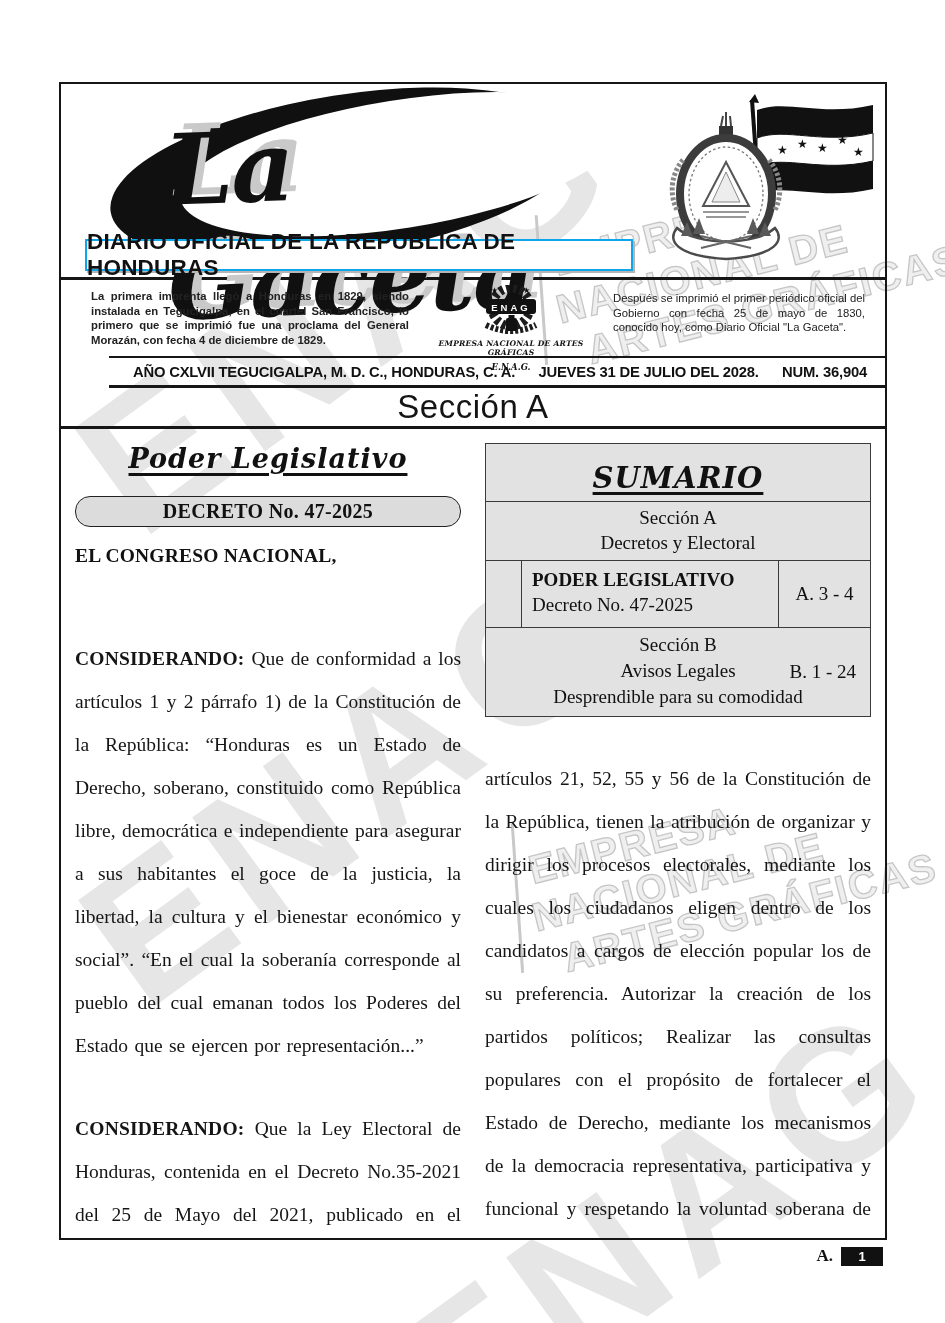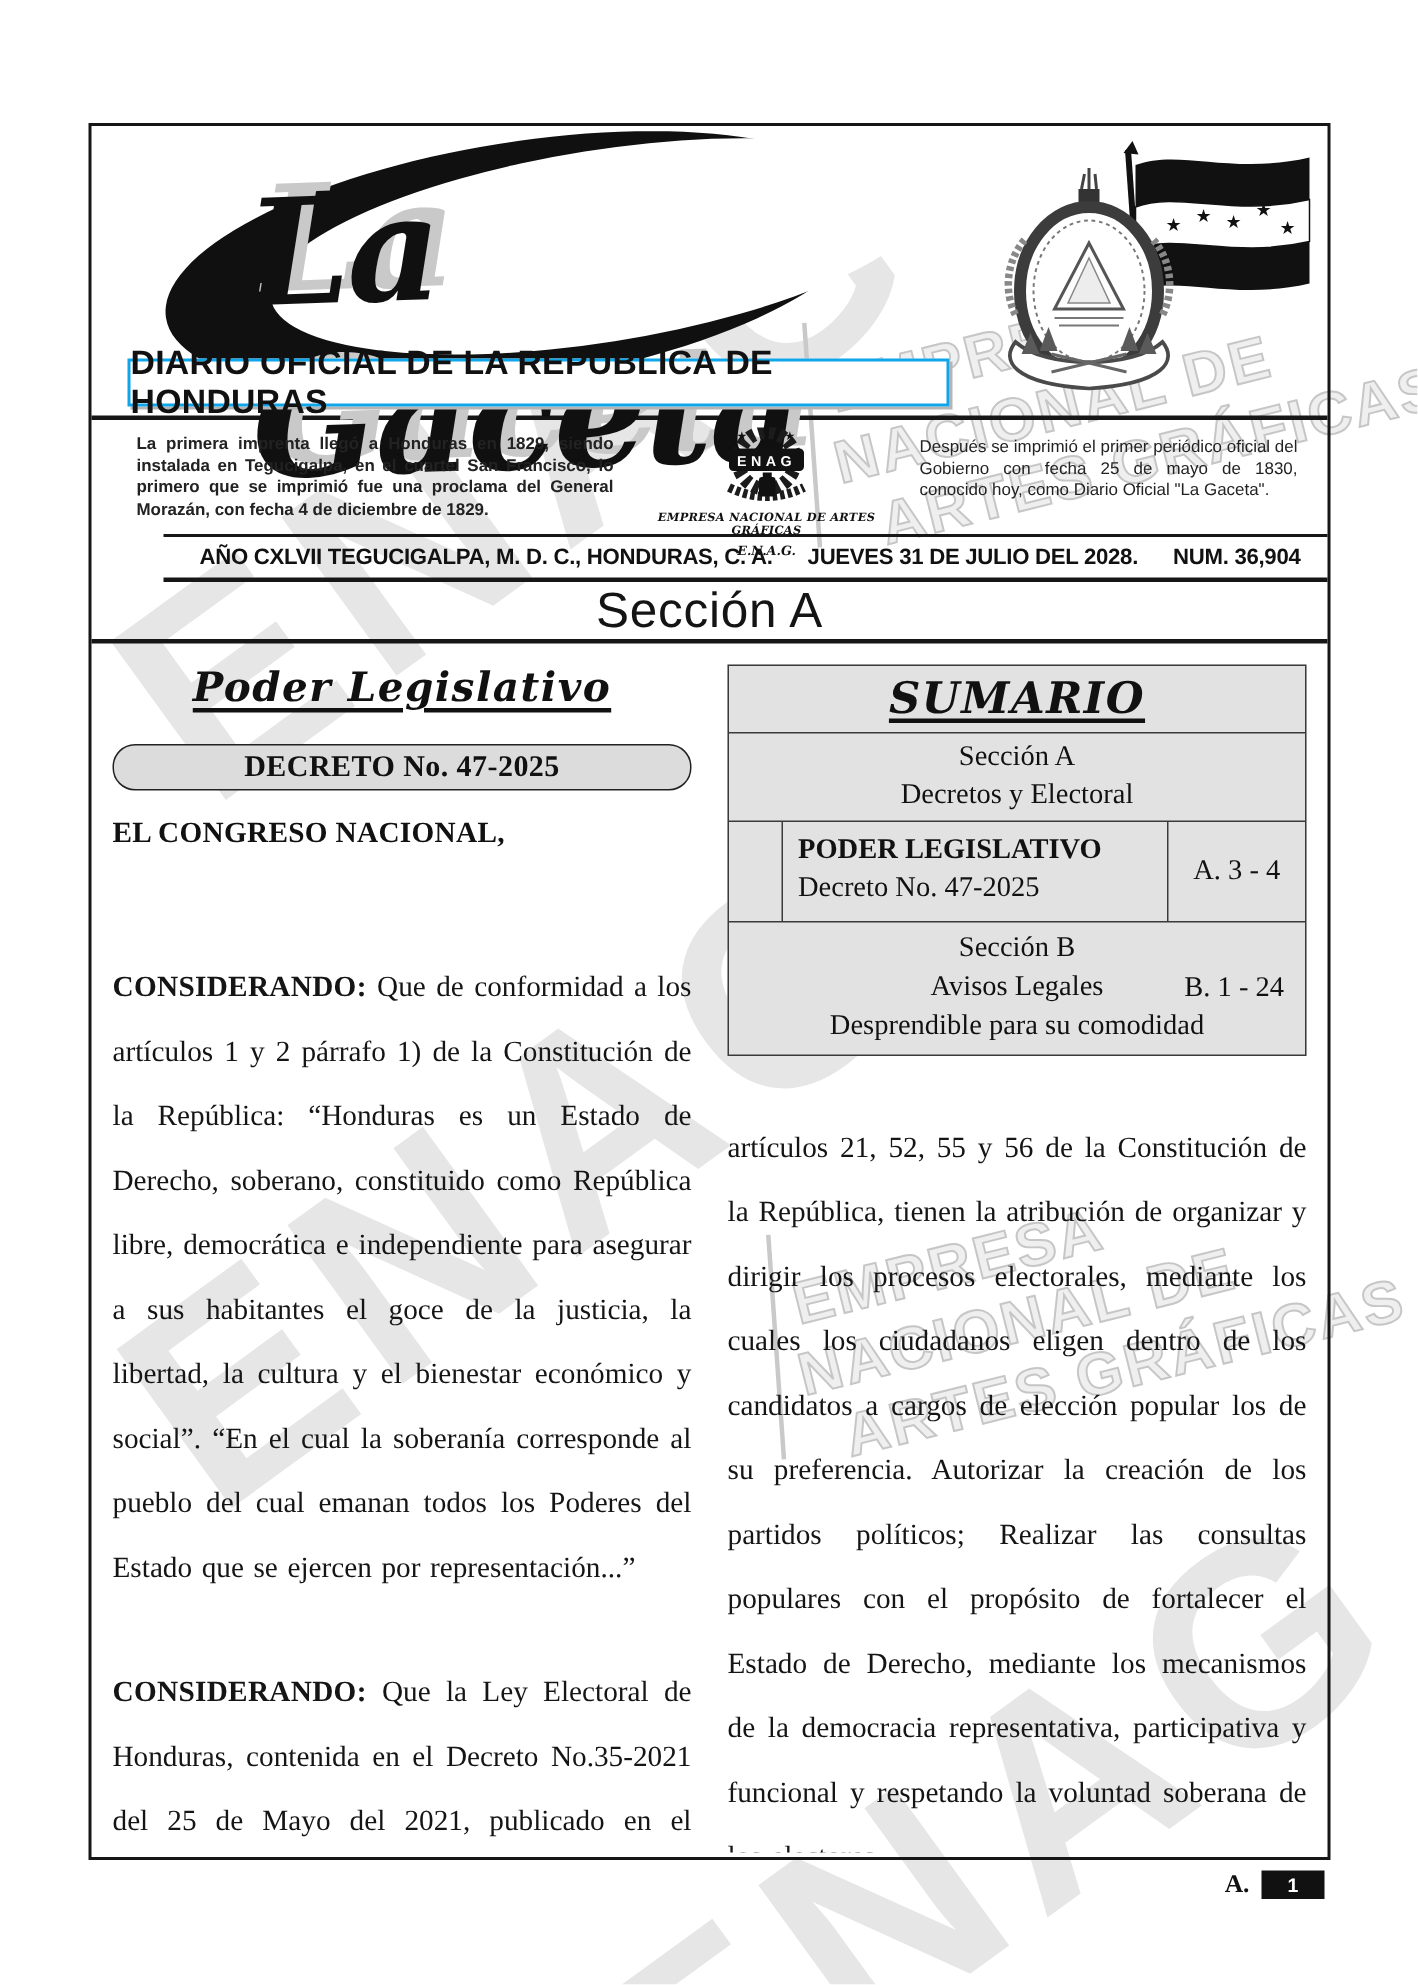--- a/index.html
+++ b/index.html
@@ -92,21 +92,21 @@
   }
   .congress-line { margin-top:18px; font-weight:bold; font-size:19.5px; letter-spacing:.2px; }
 
   .para { font-size:19.5px; line-height:43px; text-align:justify; word-spacing:1.5px; color:#151515; }
   .para b { letter-spacing:.2px; }
 
   
   .sumario { border:1.6px solid #3a3a3a; background:#e2e2e2; font-size:19px; }
   .sumario-title {
     text-align:center; font-family:"DejaVu Serif", serif; font-style:italic; font-weight:bold;
-    font-size:29px; letter-spacing:1px; padding:4px 0 6px 0; border-bottom:1.6px solid #3a3a3a;
+    font-size:29px; letter-spacing:1px; padding:17px 0 6px 0; border-bottom:1.6px solid #3a3a3a;
     text-decoration:underline; text-decoration-thickness:2.5px; text-underline-offset:4px;
   }
   .sumario-secA { text-align:center; padding:3px 0 5px 0; border-bottom:1.6px solid #3a3a3a; line-height:25px; }
   .sumario-entry { display:grid; grid-template-columns:36px 1fr 92px; border-bottom:1.6px solid #3a3a3a; }
   .sumario-entry .cell-spacer { border-right:1.6px solid #3a3a3a; }
   .sumario-entry .cell-main { padding:6px 8px 10px 10px; line-height:25px; }
   .sumario-entry .cell-main .org { font-weight:bold; }
   .sumario-entry .cell-pages { border-left:1.6px solid #3a3a3a; display:flex; align-items:center; justify-content:center; }
   .sumario-secB { text-align:center; padding:4px 0 6px 0; line-height:26px; position:relative; }
   .sumario-secB .b-pages { position:absolute; right:14px; top:31px; }

